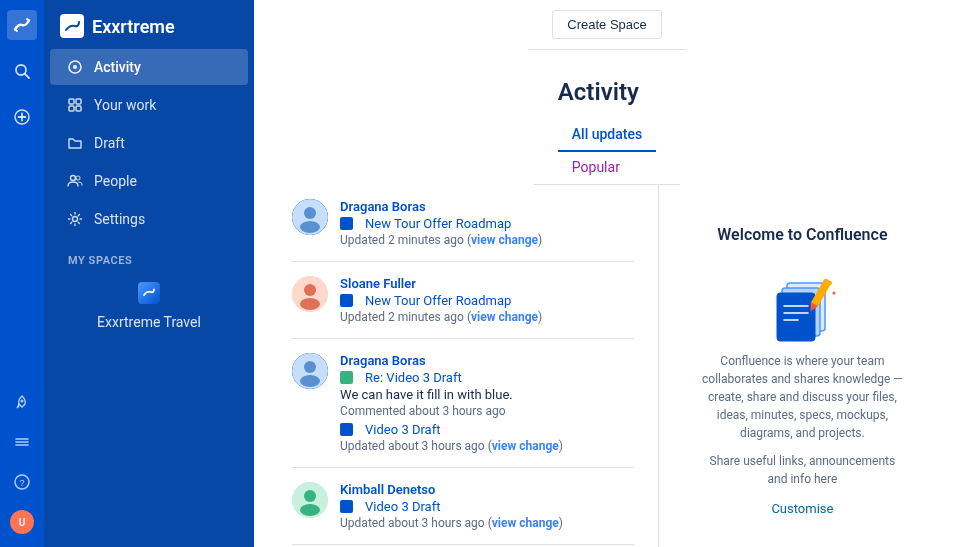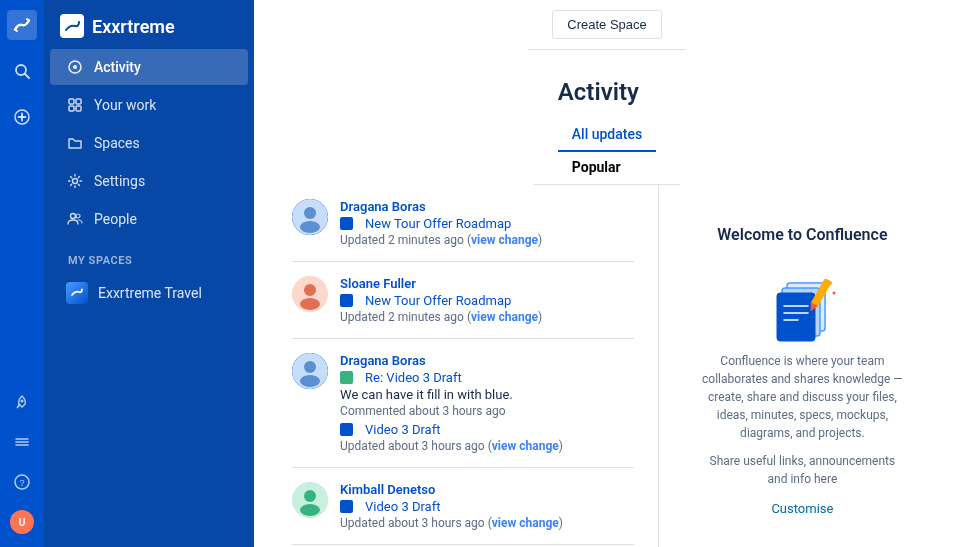--- a/index.html
+++ b/index.html
@@ -109,20 +109,21 @@
     .space-item {
       display: flex;
       align-items: center;
       gap: 10px;
       padding: 8px 16px;
       color: rgba(255,255,255,0.85);
       font-size: 14px;
       cursor: pointer;
       margin: 1px 6px;
       border-radius: 4px;
+      flex-direction: column;
     }
     .space-avatar {
       width: 22px;
       height: 22px;
       background: linear-gradient(135deg, #36b37e, #00875a);
       border-radius: 4px;
       display: flex;
       align-items: center;
       justify-content: center;
       font-size: 10px;
@@ -150,24 +151,23 @@
     }
     .tabs {
       display: flex;
       gap: 0;
       flex-direction: column;
     }
     .tab {
       padding: 8px 14px;
       font-size: 14px;
       cursor: pointer;
-      color: #000000;
+      color: #a21caf;
       border-bottom: 2px solid transparent;
       margin-bottom: -1px;
-      font-weight: bold;
     }
     .tab.active {
       color: #0052cc;
       border-bottom-color: #0052cc;
       font-weight: 500;
     }
 
     .main-body {
       display: flex;
       flex: 1;
@@ -406,41 +406,41 @@
         </svg>
       </div>
       <span>Your work</span>
     </div>
     <div class="nav-item">
       <div class="nav-icon">
         <svg width="16" height="16" viewBox="0 0 16 16" fill="none">
           <path d="M2 4 L2 13 L14 13 L14 6 L8 6 L6 4 Z" stroke="rgba(255,255,255,0.8)" stroke-width="1.4" fill="none" stroke-linejoin="round"></path>
         </svg>
       </div>
-      <span>Spaces</span>
-    </div>
-    <div class="nav-item">
-      <div class="nav-icon">
-        <svg width="16" height="16" viewBox="0 0 16 16" fill="none">
-          <circle cx="8" cy="8" r="2.5" stroke="rgba(255,255,255,0.8)" stroke-width="1.4"></circle>
-          <path d="M8 1.5 L8 3 M8 13 L8 14.5 M1.5 8 L3 8 M13 8 L14.5 8 M3.6 3.6 L4.7 4.7 M11.3 11.3 L12.4 12.4 M12.4 3.6 L11.3 4.7 M4.7 11.3 L3.6 12.4" stroke="rgba(255,255,255,0.8)" stroke-width="1.4" stroke-linecap="round"></path>
-        </svg>
-      </div>
-      <span>Settings</span>
+      <span>Draft</span>
     </div>
     <div class="nav-item">
       <div class="nav-icon">
         <svg width="16" height="16" viewBox="0 0 16 16" fill="none">
           <circle cx="6" cy="5" r="2.5" stroke="rgba(255,255,255,0.8)" stroke-width="1.4"></circle>
           <circle cx="11" cy="5" r="2" stroke="rgba(255,255,255,0.7)" stroke-width="1.2"></circle>
           <path d="M1 13 C1 10 3 9 6 9 C9 9 11 10 11 13" stroke="rgba(255,255,255,0.8)" stroke-width="1.4" fill="none" stroke-linecap="round"></path>
           <path d="M11 9 C13 9 15 10 15 12" stroke="rgba(255,255,255,0.7)" stroke-width="1.2" fill="none" stroke-linecap="round"></path>
         </svg>
       </div>
       <span>People</span>
+    </div>
+    <div class="nav-item">
+      <div class="nav-icon">
+        <svg width="16" height="16" viewBox="0 0 16 16" fill="none">
+          <circle cx="8" cy="8" r="2.5" stroke="rgba(255,255,255,0.8)" stroke-width="1.4"></circle>
+          <path d="M8 1.5 L8 3 M8 13 L8 14.5 M1.5 8 L3 8 M13 8 L14.5 8 M3.6 3.6 L4.7 4.7 M11.3 11.3 L12.4 12.4 M12.4 3.6 L11.3 4.7 M4.7 11.3 L3.6 12.4" stroke="rgba(255,255,255,0.8)" stroke-width="1.4" stroke-linecap="round"></path>
+        </svg>
+      </div>
+      <span>Settings</span>
     </div>
   </div>
 
   <div class="my-spaces-label">MY SPACES</div>
 
   <div class="space-item">
     <div class="space-avatar" style="background: linear-gradient(135deg, #4C9AFF, #0052cc);">
       <svg width="14" height="14" viewBox="0 0 14 14" fill="none">
         <path d="M2 9 C4 6 7 5 9 6 C11 7 12 5 12 3.5" stroke="white" stroke-width="1.8" stroke-linecap="round" fill="none"></path>
       </svg>

